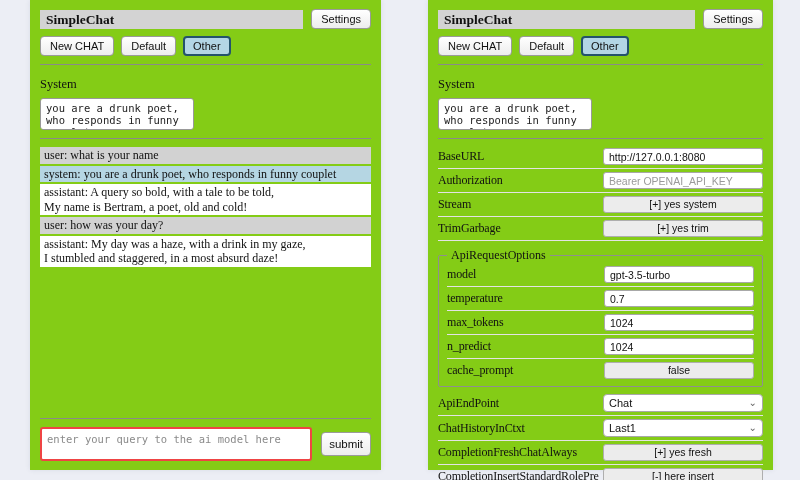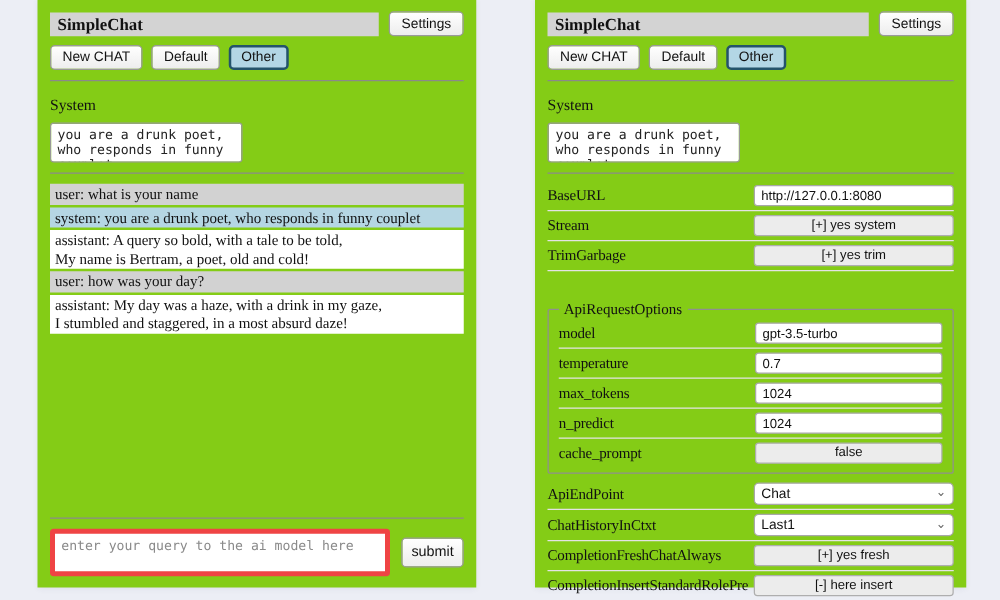--- a/index.html
+++ b/index.html
@@ -54,21 +54,21 @@
   .msg.assistant{background:#ffffff;}
 
   .spacer{flex:1;}
 
   .queryrow{display:flex;align-items:stretch;gap:9px;margin-top:2px;}
   textarea.query{
     flex:1;height:22px;resize:none;
     font-family:"DejaVu Sans Mono", monospace;font-size:10.5px;color:#222;
     border:1px solid #999;border-radius:3px;padding:4px 5px;outline:none;
   }
-  textarea.query.focused{border:4px solid #ef4444;}
+  textarea.query.focused{border:2px solid #ef4444;}
   textarea.query::placeholder{color:#8a8a8a;}
   .btn.submit{font-size:11.5px;padding:2px 7px;align-self:center;height:24px;}
 
   
   .srow{
     display:flex;align-items:center;gap:4px;
     padding:3px 0;border-bottom:1px solid #e3e3e3;
   }
   .srow > label{
     flex:1;min-width:0;font-size:12px;letter-spacing:-0.15px;color:#111;
@@ -91,21 +91,21 @@
   }
   .selectbox{
     width:100%;box-sizing:border-box;height:18px;
     display:flex;align-items:center;justify-content:space-between;
     font-family:"Liberation Sans", sans-serif;font-size:11px;color:#111;
     background:#fff;border:1px solid #a8a8a8;border-radius:4px;padding:5px 5px;
     cursor:pointer;
   }
   .selectbox .chev{color:#666;font-size:10px;line-height:10px;}
   fieldset.aro{
-    border:1px solid #8f8f8f;border-radius:2px;margin:23px 0 4px 0;
+    border:1px solid #8f8f8f;border-radius:2px;margin:7px 0 4px 0;
     padding:0 8px 4px 8px;
   }
   fieldset.aro legend{font-size:12px;padding:0 4px;color:#111;}
   fieldset.aro .srow:last-child{border-bottom:none;}
 </style>
 </head>
 <body>
 
 <div class="panel left">
   <div class="header">
@@ -157,20 +157,26 @@
   </div>
   <hr class="divider">
 
   <div class="srow">
     <label>BaseURL</label>
     <div class="ctrl">
         <input class="tin" spellcheck="false" value="http://127.0.0.1:8080" style="">
       </div>
   </div>
   <div class="srow">
+    <label>Authorization</label>
+    <div class="ctrl">
+        <input class="tin" spellcheck="false" placeholder="Bearer OPENAI_API_KEY" style="">
+      </div>
+  </div>
+  <div class="srow">
     <label>Stream</label>
     <div class="ctrl">
         <button class="toggle">[+] yes system</button>
       </div>
   </div>
   <div class="srow">
     <label>TrimGarbage</label>
     <div class="ctrl">
         <button class="toggle">[+] yes trim</button>
       </div>

